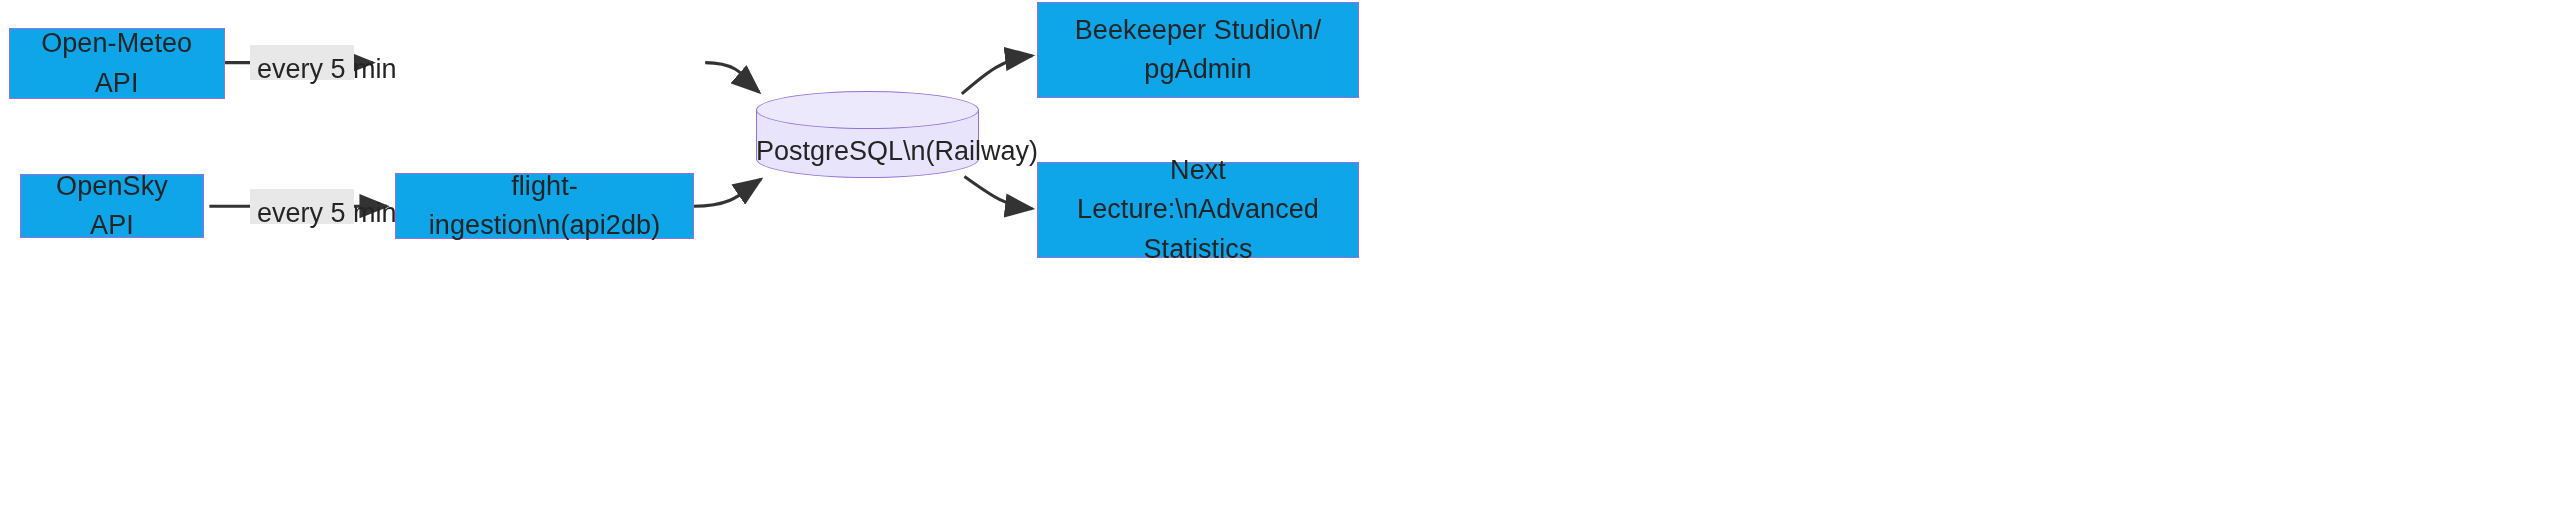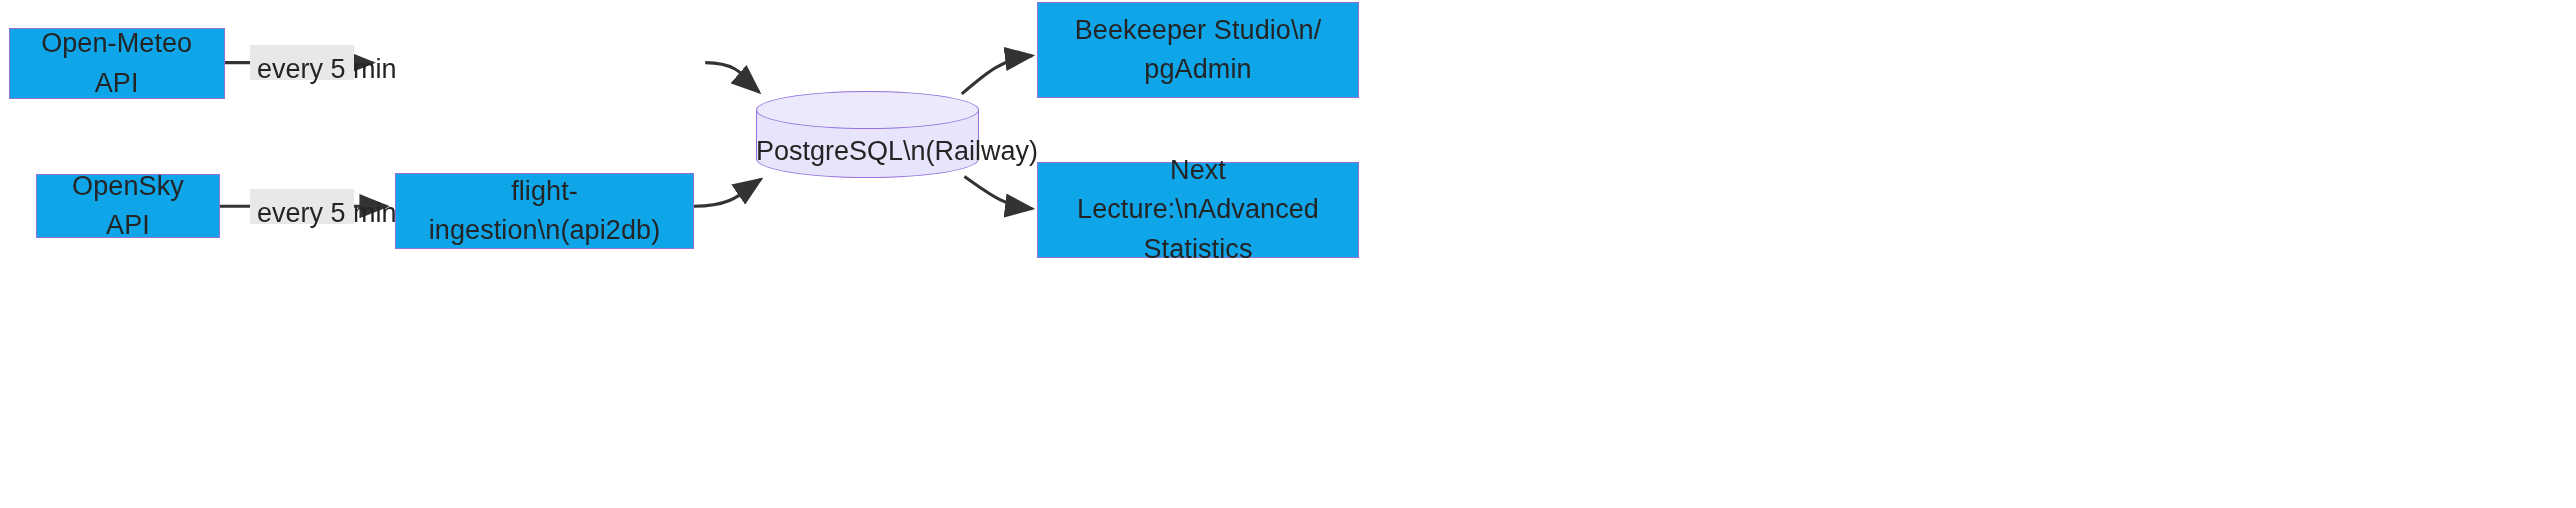--- a/index.html
+++ b/index.html
@@ -147,25 +147,25 @@
     <g>
       <path d="M1108,203 C1138,224 1152,236 1186,240" stroke="#333333" stroke-width="3.5" fill="none" marker-end="url(#arrowhead)"></path>
     </g>
   </svg>
 
   <div class="node" style="left:8.7px; top:28px; width:216px; height:71px;">
     <span class="node-label">Open-Meteo API</span>
   </div>
 
 
-  <div class="node" style="left:36px; top:174px; width:184px; height:64px;">
+  <div class="node" style="left:20px; top:174px; width:184px; height:64px;">
     <span class="node-label">OpenSky API</span>
   </div>
 
-  <div class="node" style="left:395px; top:173px; width:299px; height:76px;">
+  <div class="node" style="left:395px; top:173px; width:299px; height:66px;">
     <span class="node-label">flight-ingestion\n(api2db)</span>
   </div>
 
   <div class="db-node" style="left:756px; top:91px; width:223px; height:87px;">
     <div class="db-body"></div>
     <div class="db-bottom"></div>
     <div class="db-top"></div>
     <div class="db-text">PostgreSQL\n(Railway)</div>
   </div>
 

